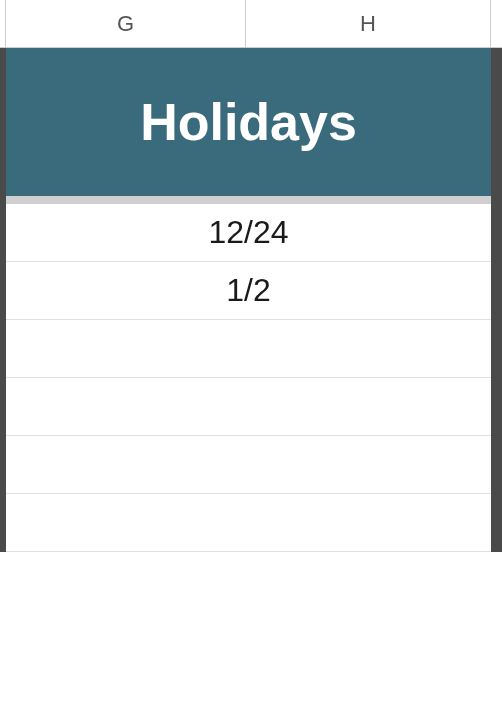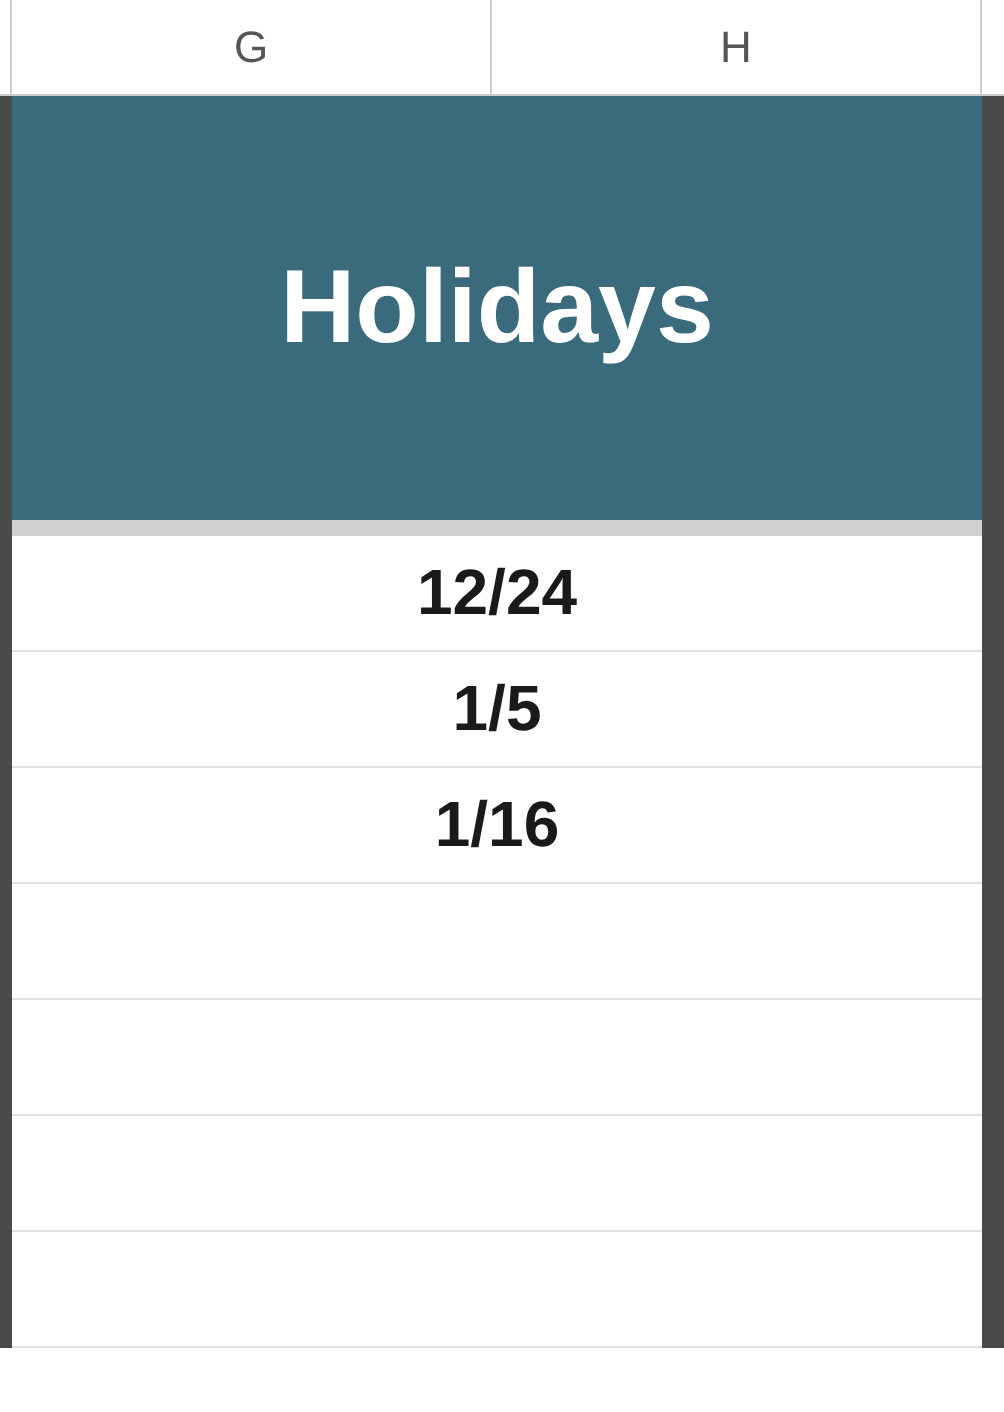--- a/index.html
+++ b/index.html
@@ -57,21 +57,21 @@
     .dark-frame-right {
       position: absolute;
       right: 0;
       top: 0;
       width: 11px;
       height: 100%;
       background: #4a4a4a;
       z-index: 5;
     }
     .header-row {
-      height: 212px;
+      height: 148px;
       background: #3a6b7d;
       display: flex;
       align-items: center;
       justify-content: center;
       margin: 0 11px 0 6px;
     }
     .header-title {
       color: #fff;
       font-size: 52px;
       font-weight: bold;
@@ -84,21 +84,21 @@
     .data-rows {
       margin: 0 11px 0 6px;
     }
     .data-row {
       height: 58px;
       border-bottom: 1px solid #e0e0e0;
       display: flex;
       align-items: center;
       justify-content: center;
       font-size: 32px;
-      font-weight: bold;
+      font-weight: normal;
       color: #1a1a1a;
       background: #fff;
     }
     .empty-row {
       height: 58px;
       border-bottom: 1px solid #e0e0e0;
       background: #fff;
     }
   </style>
 </head>
@@ -116,20 +116,19 @@
   <div class="dark-frame-right"></div>
 
   <div class="header-row">
     <span class="header-title">Holidays</span>
   </div>
 
   <div class="freeze-bar"></div>
 
   <div class="data-rows">
     <div class="data-row">12/24</div>
-    <div class="data-row">1/5</div>
-    <div class="data-row">1/16</div>
+    <div class="data-row">1/2</div>
     <div class="empty-row"></div>
     <div class="empty-row"></div>
     <div class="empty-row"></div>
     <div class="empty-row"></div>
   </div>
 </div>
 
 </body></html>

